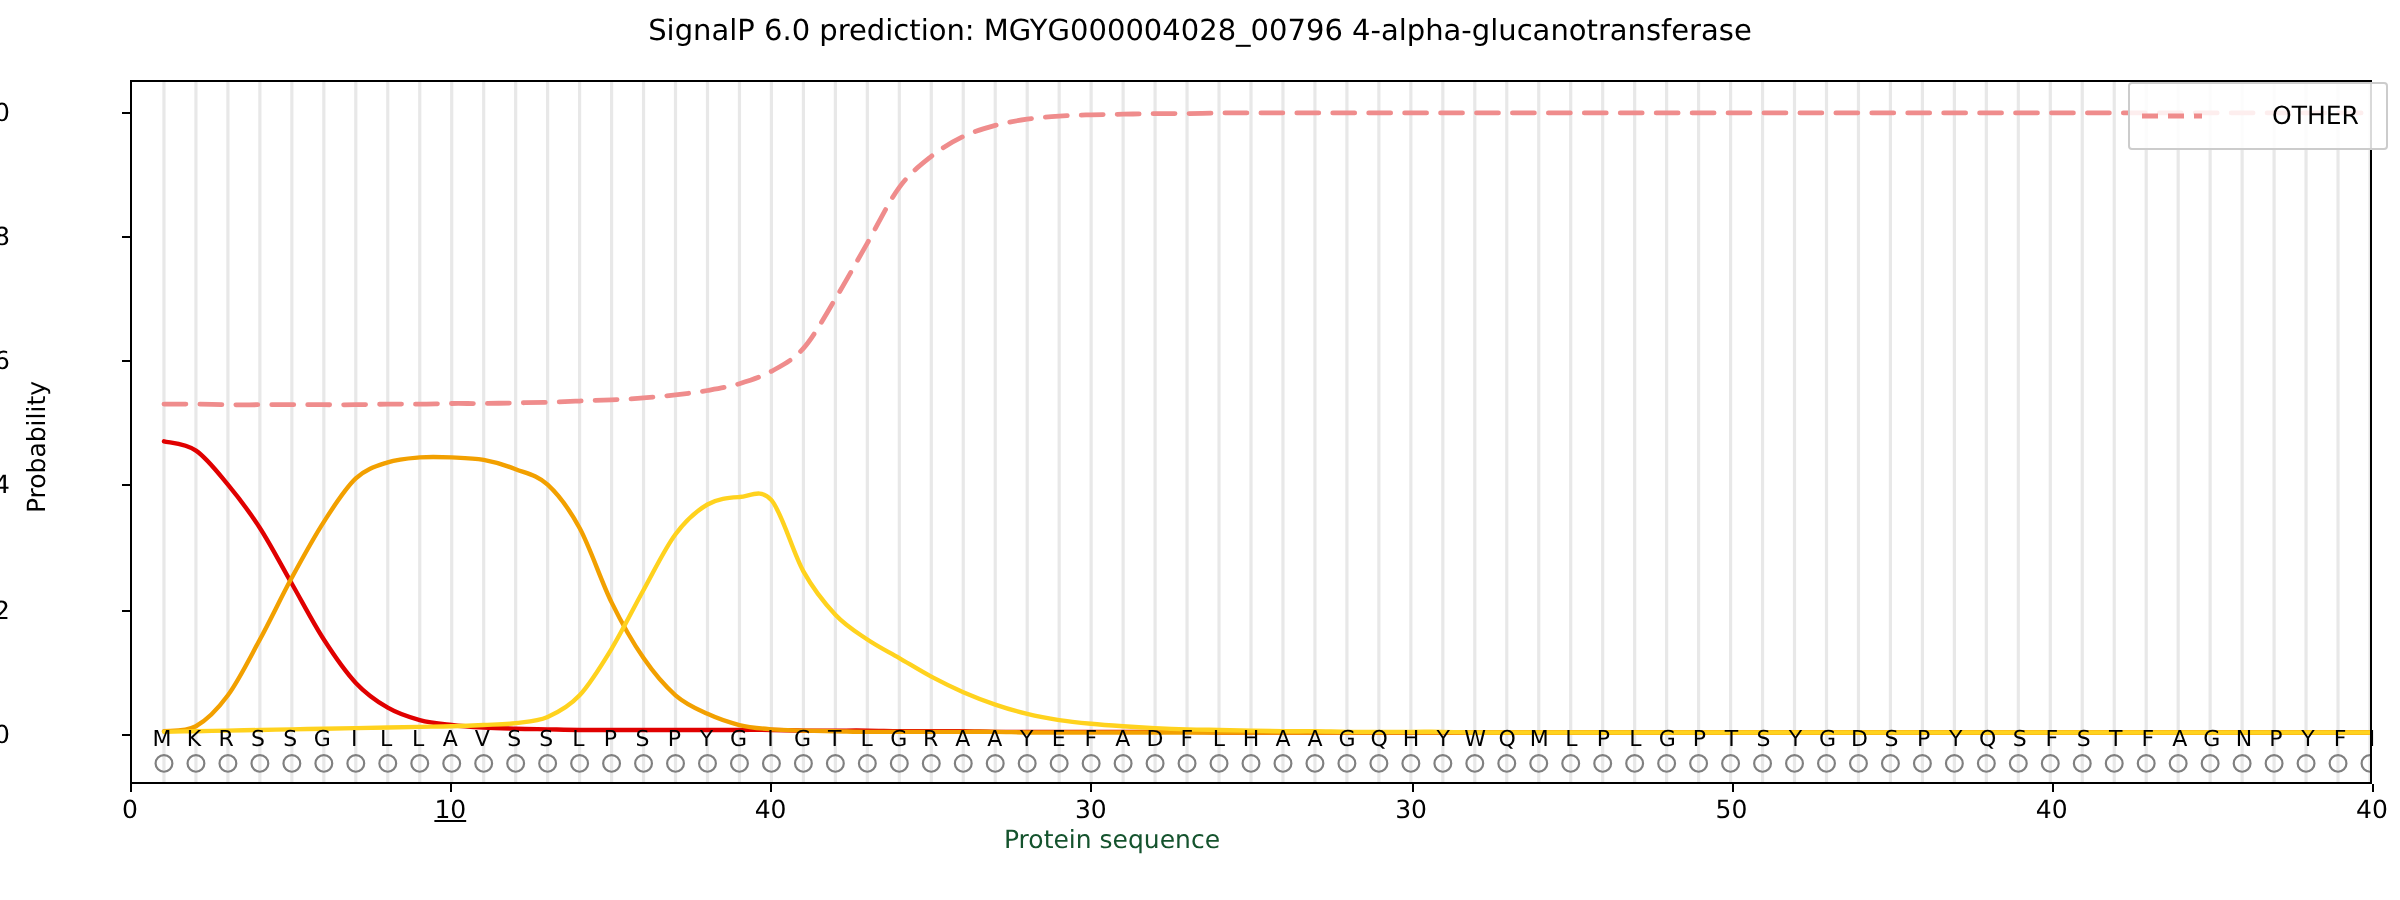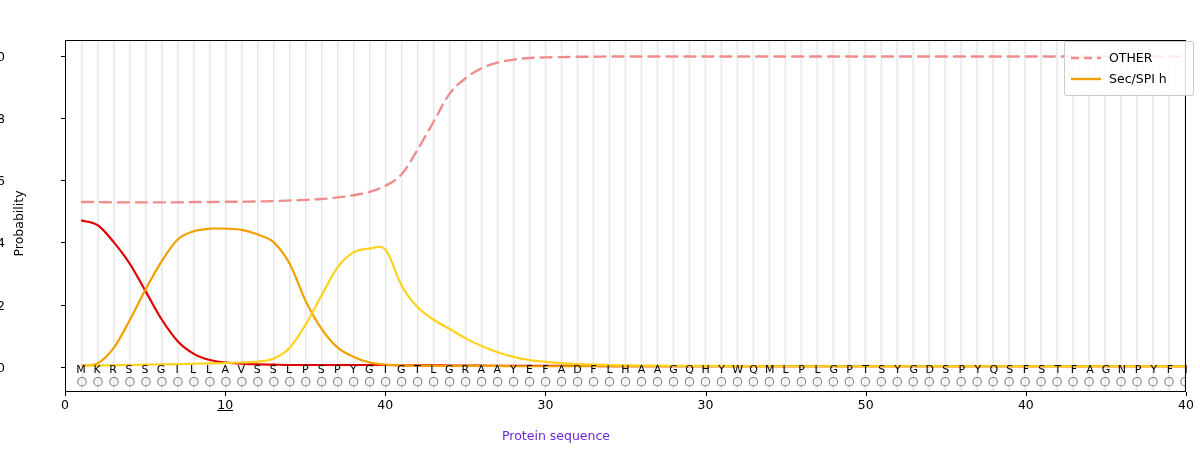--- a/index.html
+++ b/index.html
@@ -86,25 +86,25 @@
     text-align: center;
     font-size: 12.5px;
     color: #000000;
     transform: rotate(-90deg);
     transform-origin: center center;
     white-space: nowrap;
   }
   #xlabel {
     position: absolute;
     left: 0;
-    top: 428px;
+    top: 412px;
     width: 1112px;
     text-align: center;
     font-size: 12.5px;
-    color: #6d28d9;
+    color: #14532d;
     white-space: nowrap;
   }
   .seq-letter {
     position: absolute;
     top: 364px;
     font-size: 11px;
     color: #000000;
     transform: translateX(-50%);
     white-space: nowrap;
     line-height: 1;
@@ -117,20 +117,21 @@
     padding: 5px 6px 6px 6px;
     box-sizing: border-box;
     background: rgba(255,255,255,0.85);
     border: 1px solid #cccccc;
     border-radius: 2px;
   }
   .legend-row {
     display: flex;
     align-items: center;
     height: 21px;
+    gap: 27px;
   }
   .legend-swatch {
     width: 30px;
     height: 12px;
     margin-right: 8px;
     position: relative;
     flex: none;
   }
   .legend-swatch svg {
     display: block;
@@ -139,20 +140,21 @@
     font-size: 12.5px;
     color: #000000;
     white-space: nowrap;
   }
 </style>
 </head>
 <body>
 
 <div id="figure">
 
+  <div id="chart-title">SignalP 6.0 prediction: MGYG000004028_00796 4-alpha-glucanotransferase</div>
 
   <div id="plot-area">
     <svg id="plot-svg" viewBox="0 0 1121 352" preserveAspectRatio="none">
         <g>
           <line x1="16.014285714285712" y1="0" x2="16.014285714285712" y2="352" stroke="#e8e8e8" stroke-width="1.6"></line>
           <line x1="32.028571428571425" y1="0" x2="32.028571428571425" y2="352" stroke="#e8e8e8" stroke-width="1.6"></line>
           <line x1="48.042857142857144" y1="0" x2="48.042857142857144" y2="352" stroke="#e8e8e8" stroke-width="1.6"></line>
           <line x1="64.05714285714285" y1="0" x2="64.05714285714285" y2="352" stroke="#e8e8e8" stroke-width="1.6"></line>
           <line x1="80.07142857142857" y1="0" x2="80.07142857142857" y2="352" stroke="#e8e8e8" stroke-width="1.6"></line>
           <line x1="96.08571428571429" y1="0" x2="96.08571428571429" y2="352" stroke="#e8e8e8" stroke-width="1.6"></line>
@@ -410,23 +412,15 @@
 
   <div id="legend">
       <div class="legend-row">
         <div class="legend-swatch">
           <svg width="30" height="12">
             <line x1="0" y1="6" x2="30" y2="6" stroke="#ef8c8c" stroke-width="2.6" stroke-linecap="butt" stroke-dasharray="8,5"></line>
           </svg>
         </div>
         <span class="legend-label">OTHER</span>
       </div>
-      <div class="legend-row">
-        <div class="legend-swatch">
-          <svg width="30" height="12">
-            <line x1="0" y1="6" x2="30" y2="6" stroke="#f2a000" stroke-width="2.4" stroke-linecap="butt"></line>
-          </svg>
-        </div>
-        <span class="legend-label">Sec/SPI h</span>
-      </div>
     </div>
 
 </div>
 
 </body></html>

